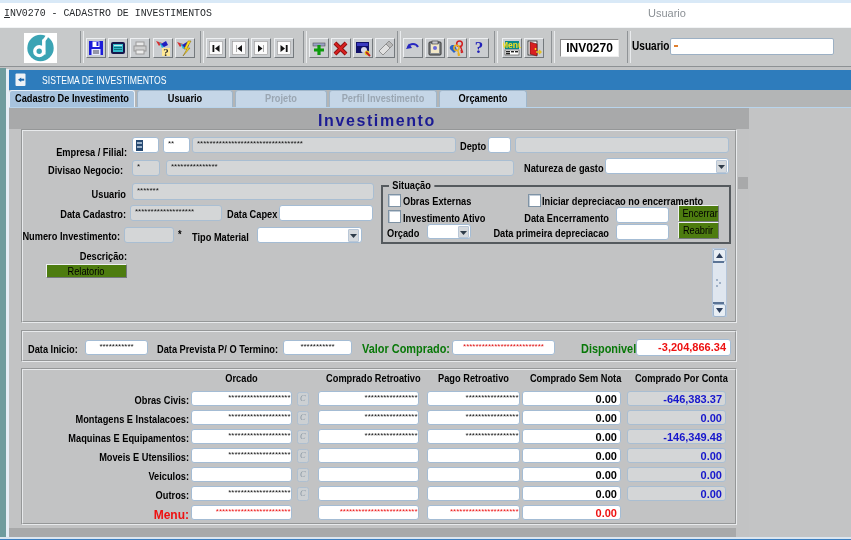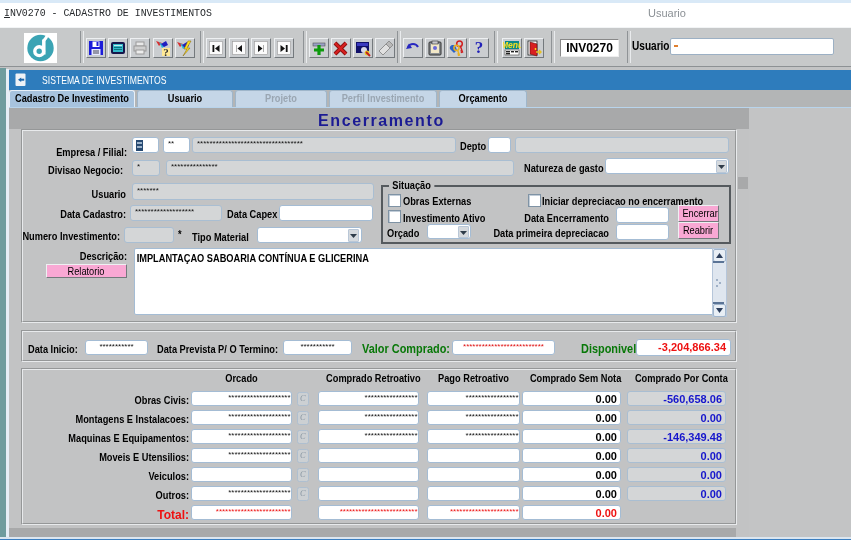--- a/index.html
+++ b/index.html
@@ -3,21 +3,21 @@
 <style>
 html,body{margin:0;padding:0;}
 #scr{position:relative;width:851px;height:540px;overflow:hidden;background:#c3c4c5;font-family:"Liberation Sans",sans-serif;}
 .ab{position:absolute;}
 .lb{position:absolute;font:bold 11px "Liberation Sans",sans-serif;color:#000;white-space:nowrap;line-height:11px;transform:scaleX(.84);transform-origin:0 50%;}
 .lbr{text-align:right;transform-origin:100% 50%;}
 .ctr{text-align:center;transform-origin:50% 50%;}
 .fw{position:absolute;background:#fff;border:1px solid #a4bcd4;border-radius:3px;box-sizing:border-box;}
 .fg{position:absolute;background:#d4d6d7;border:1px solid #a9bed2;border-radius:3px;box-sizing:border-box;}
 .ast{font:8px "Liberation Sans",sans-serif;color:#111;line-height:12px;padding-left:4px;overflow:hidden;white-space:nowrap;}
-.btn{position:absolute;background:#f9a8d4;border:1px solid;border-color:#eef0f2 #74797d #74797d #eef0f2;font:11px "Liberation Sans",sans-serif;color:#000;text-align:center;box-sizing:border-box;}
+.btn{position:absolute;background:#4d7c0f;border:1px solid;border-color:#eef0f2 #74797d #74797d #eef0f2;font:11px "Liberation Sans",sans-serif;color:#000;text-align:center;box-sizing:border-box;}
 .tbtn{position:absolute;top:38px;width:20px;height:20px;background:#cacdd0;border:1px solid;border-color:#eef0f2 #74797d #74797d #eef0f2;box-sizing:border-box;}
 .sep{position:absolute;top:31px;height:32px;width:2px;border-left:1px solid #8f9396;border-right:1px solid #e9ebed;}
 .cb{position:absolute;width:11px;height:11px;background:#fff;border:1px solid #7f93a5;box-shadow:inset 1px 1px 0 #c2cdd8;}
 .grvbox{position:absolute;border:2px groove #e8eaec;}
 .hdr{position:absolute;font:bold 11px "Liberation Sans",sans-serif;color:#000;text-align:center;white-space:nowrap;transform:scaleX(.84);line-height:11px;}
 .gast{font:8px "Liberation Sans",sans-serif;color:#111;line-height:12px;text-align:right;padding-right:0.5px;overflow:hidden;white-space:nowrap;}
 .cbtn{width:12.5px;height:14px;line-height:13px;font:italic 8.5px "Liberation Serif",serif;color:#8a97a3;background:#ccd0d3;border:1px solid #aebfd0;border-radius:2.5px;}
 .gval{font:bold 11px "Liberation Sans",sans-serif;text-align:right;padding-right:3px;line-height:15px;}
 .dd{position:absolute;background:#fff;border:1px solid #a4bcd4;border-radius:3px;box-sizing:border-box;}
 .da{position:absolute;background:#d6dade;border:1px solid #b9c7d7;box-sizing:border-box;text-align:center;border-radius:1px;}
@@ -162,21 +162,21 @@
         <path d="M2 10 C1 7, 4 5, 7 6.5 L9 11 L6 14 Z" fill="#2b62c8"></path>
         <circle cx="11.5" cy="4.8" r="2.8" fill="none" stroke="#d02020" stroke-width="1.5"></circle>
         <path d="M12.5 7.4 L14.5 13 L12.8 13.6 M14 11.5 L12.5 12" stroke="#d02020" stroke-width="1.4" fill="none"></path>
         <circle cx="8.5" cy="8.8" r="2.6" fill="none" stroke="#e8b020" stroke-width="1.5"></circle>
         <path d="M9.5 11.2 L11.5 16 L9.8 16.5 M11 14.5 L9.5 15" stroke="#e8b020" stroke-width="1.4" fill="none"></path>
       </svg>
     </div>
   <div class="tbtn" style="left:469px;">
       <div style="font:bold 17px 'Liberation Serif',serif;color:#2020b8;text-align:center;line-height:17px;">?</div>
     </div>
-  <div class="tbtn" style="left:502px;font-style:italic;">
+  <div class="tbtn" style="left:502px;">
       <svg width="18" height="18" viewBox="0 0 18 18" style="display:block">
         <rect x="2" y="2" width="14" height="8" fill="#0a8888"></rect>
         <text x="9" y="9" font-family="Liberation Sans" font-size="8.5" font-weight="bold" fill="#f8e020" text-anchor="middle">Menu</text>
         <rect x="2" y="11" width="14" height="5" fill="#fff" stroke="#444" stroke-width="0.6"></rect>
         <rect x="3" y="12" width="4" height="1.4" fill="#222"></rect>
         <rect x="8" y="12" width="3" height="1.4" fill="#222"></rect>
         <rect x="12" y="12" width="3" height="1.4" fill="#222"></rect>
         <rect x="3" y="14" width="4" height="1.4" fill="#222"></rect>
       </svg>
     </div>
@@ -210,21 +210,21 @@
   <div class="lb ctr" style="left:235px;top:93px;width:92px;color:#9aa6b2;">Projeto</div>
   <div class="ab" style="left:329px;top:90px;width:108px;height:17px;background:#c5d6e7;border:1px solid #9fb6ca;border-bottom:none;border-radius:3px 3px 0 0;box-sizing:border-box;"></div>
   <div class="lb ctr" style="left:329px;top:93px;width:108px;color:#9aa6b2;">Perfil Investimento</div>
   <div class="ab" style="left:439px;top:90px;width:88px;height:17px;background:#c5d6e7;border:1px solid #9fb6ca;border-bottom:none;border-radius:3px 3px 0 0;box-sizing:border-box;"></div>
   <div class="lb ctr" style="left:439px;top:93px;width:88px;color:#000;">Orçamento</div>
   <div class="ab" style="left:9px;top:107px;width:842px;height:1px;background:#b8d4ec;"></div>
   <div class="ab" style="left:9px;top:108px;width:740px;height:430px;background:#c2c3c4;"></div>
   <div class="ab" style="left:9px;top:108px;width:740px;height:21px;background:#a8a9aa;"></div>
   <div class="ab" style="left:9px;top:528px;width:727px;height:9px;background:#a8a9aa;"></div>
   <div class="ab" style="left:738px;top:177px;width:10px;height:12px;background:#a8a9aa;"></div>
-  <div class="ab" style="left:318px;top:112px;font:bold 16px 'Liberation Sans',sans-serif;color:#1b1b94;letter-spacing:1.6px;line-height:17px;">Encerramento</div>
+  <div class="ab" style="left:318px;top:112px;font:bold 16px 'Liberation Sans',sans-serif;color:#1b1b94;letter-spacing:1.6px;line-height:17px;">Investimento</div>
   <div class="grvbox" style="left:21px;top:129px;width:712px;height:190px;"></div>
   <div class="lb lbr" style="left:-93px;top:147px;width:220px;">Empresa / Filial:</div>
   <div class="fw" style="left:132px;top:137px;width:27px;height:16px;">
       <div style="position:absolute;left:3px;top:2px;width:7px;height:11px;background:#274a72;">
         <div style="position:absolute;left:1px;top:2px;width:5px;height:2px;background:#9db4cc;"></div>
         <div style="position:absolute;left:1px;top:6px;width:5px;height:2px;background:#9db4cc;"></div>
       </div>
     </div>
   <div class="fw" style="left:163px;top:137px;width:27px;height:16px;">
       <div class="ast">**</div>
@@ -285,23 +285,20 @@
   <div class="da" style="left:458px;top:225.5px;width:11px;height:12px;">
       <svg width="7" height="4" style="display:block;margin:4px auto 0">
         <path d="M0 0 L7 0 L3.5 4 Z" fill="#2f3c49"></path>
       </svg>
     </div>
   <div class="lb lbr" style="left:389px;top:228px;width:220px;">Data primeira depreciacao</div>
   <div class="fw" style="left:616px;top:224px;width:53px;height:16px;"></div>
   <div class="btn" style="left:678px;top:222px;width:41px;height:17px;line-height:15px;"><span style="display:inline-block;transform:scaleX(.84);transform-origin:50% 50%;">Reabrir</span></div>
   <div class="lb lbr" style="left:-93px;top:251px;width:220px;">Descrição:</div>
   <div class="btn" style="left:46px;top:263.5px;width:81px;height:14px;line-height:13px;font-size:11px;"><span style="display:inline-block;transform:scaleX(.84);transform-origin:50% 50%;">Relatorio</span></div>
-  <div class="fw" style="left:134px;top:248px;width:592px;height:67px;border-radius:2px;">
-      <div style="font:bold 11px 'Liberation Sans',sans-serif;padding:2.5px 0 0 2px;transform:scaleX(.84);transform-origin:0 0;white-space:nowrap;">IMPLANTAÇAO SABOARIA CONTÍNUA E GLICERINA</div>
-    </div>
   <div class="ab" style="left:712px;top:248px;width:13px;height:67px;background:#dfe6ef;border:1px solid #b6c6da;"></div>
   <div class="ab" style="left:713px;top:249px;width:11px;height:11px;background:#e8eef5;border:1px solid #9fb4cc;border-radius:2px;">
       <svg width="7" height="5" style="display:block;margin:3px auto 0">
         <path d="M0 5 L7 5 L3.5 0 Z" fill="#2c3e5c"></path>
       </svg>
     </div>
   <div class="ab" style="left:713px;top:261px;width:11px;height:2px;background:#5b7496;"></div>
   <div class="ab" style="left:716px;top:279px;width:2px;height:2px;background:#9fb0c6;"></div>
     <div class="ab" style="left:719px;top:282px;width:2px;height:2px;background:#9fb0c6;"></div>
     <div class="ab" style="left:716px;top:285px;width:2px;height:2px;background:#9fb0c6;"></div>
@@ -342,21 +339,21 @@
   <div class="fw" style="left:318px;top:390.5px;width:101px;height:15.5px;">
       <div class="gast">*****************</div>
     </div>
   <div class="fw" style="left:427px;top:390.5px;width:93px;height:15.5px;">
       <div class="gast">*****************</div>
     </div>
   <div class="fw" style="left:522px;top:390.5px;width:99px;height:15.5px;">
       <div class="gval">0.00</div>
     </div>
   <div class="fg" style="left:627px;top:390.5px;width:99px;height:15.5px;">
-      <div class="gval" style="color:#1515cc;">-560,658.06</div>
+      <div class="gval" style="color:#1515cc;">-646,383.37</div>
     </div>
   <div class="lb lbr" style="left:27px;top:413.5px;width:162px;">Montagens E Instalacoes:</div>
   <div class="fw" style="left:191px;top:409.5px;width:101px;height:15.5px;">
       <div class="gast">********************</div>
     </div>
   <div class="btn cbtn" style="left:296.5px;top:410.5px;">C</div>
   <div class="fw" style="left:318px;top:409.5px;width:101px;height:15.5px;">
       <div class="gast">*****************</div>
     </div>
   <div class="fw" style="left:427px;top:409.5px;width:93px;height:15.5px;">
@@ -415,21 +412,21 @@
     </div>
   <div class="btn cbtn" style="left:296.5px;top:486.5px;">C</div>
   <div class="fw" style="left:318px;top:485.5px;width:101px;height:15.5px;"></div>
   <div class="fw" style="left:427px;top:485.5px;width:93px;height:15.5px;"></div>
   <div class="fw" style="left:522px;top:485.5px;width:99px;height:15.5px;">
       <div class="gval">0.00</div>
     </div>
   <div class="fg" style="left:627px;top:485.5px;width:99px;height:15.5px;">
       <div class="gval" style="color:#1515cc;">0.00</div>
     </div>
-  <div class="ab" style="left:120px;top:507.5px;width:69px;font:bold 12px 'Liberation Sans',sans-serif;color:#ee1111;text-align:right;">Total:</div>
+  <div class="ab" style="left:120px;top:507.5px;width:69px;font:bold 12px 'Liberation Sans',sans-serif;color:#ee1111;text-align:right;">Menu:</div>
   <div class="fw" style="left:191px;top:504.5px;width:101px;height:15.5px;">
       <div class="gast" style="color:#ee1111;">************************</div>
     </div>
   <div class="fw" style="left:318px;top:504.5px;width:101px;height:15.5px;">
       <div class="gast" style="color:#ee1111;">*************************</div>
     </div>
   <div class="fw" style="left:427px;top:504.5px;width:93px;height:15.5px;">
       <div class="gast" style="color:#ee1111;">**********************</div>
     </div>
   <div class="fw" style="left:522px;top:504.5px;width:99px;height:15.5px;">

